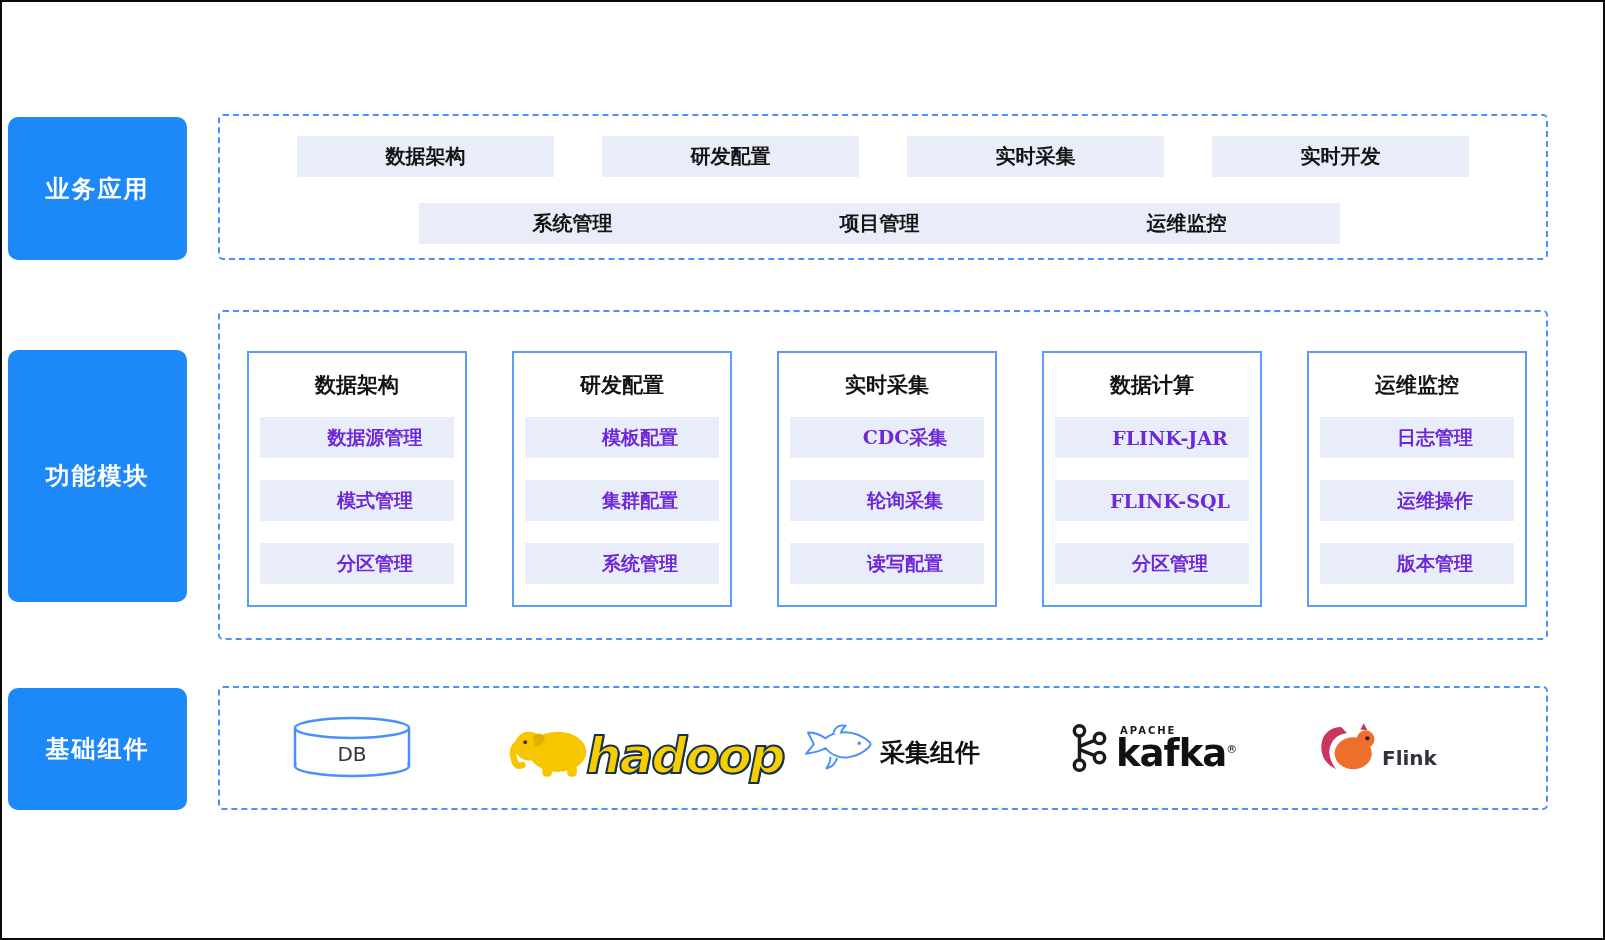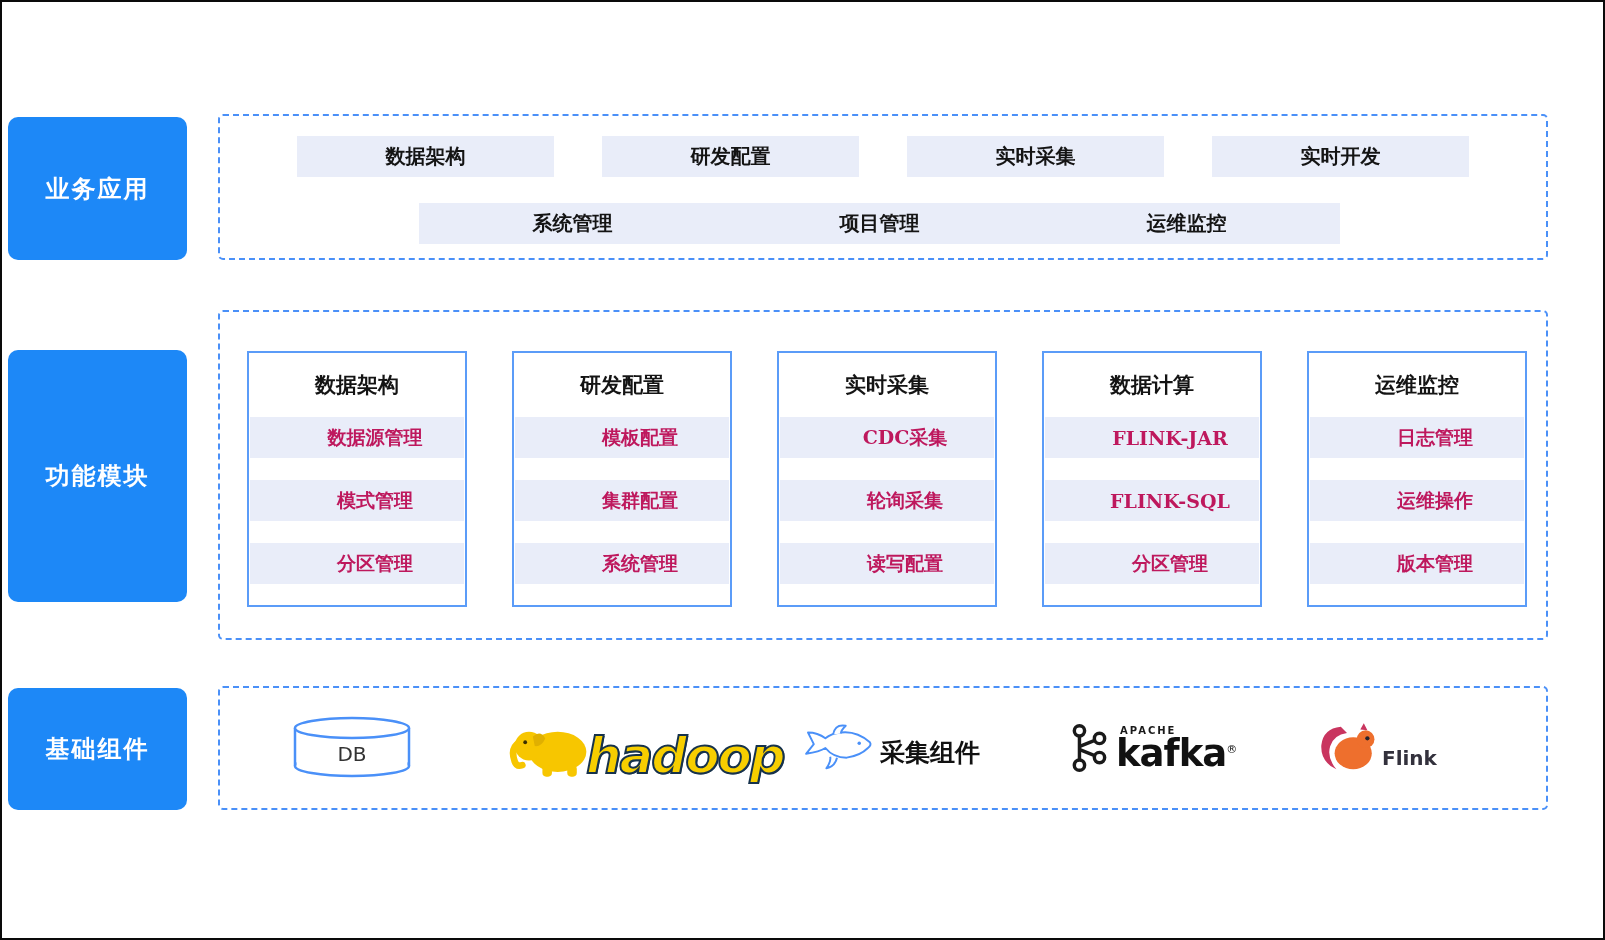--- a/index.html
+++ b/index.html
@@ -44,24 +44,24 @@
   
   .cols { position:absolute; top:39px; left:27px; display:flex; gap:45px; }
   .col { width:220px; height:256px; border:2px solid #5b9cf8; background:#fff; }
   .col-header {
     height:64px; display:flex; align-items:center; justify-content:center;
     font-family:"DejaVu Serif","Liberation Serif",serif;
     font-size:21px; font-weight:bold; color:#141414;
   }
   .col-items { display:flex; flex-direction:column; align-items:center; gap:22px; }
   .item {
-    width:214px; height:41px; background:#e9edf9;
+    width:194px; height:41px; background:#e9edf9;
     display:flex; align-items:center; justify-content:center;
     font-family:"DejaVu Serif","Liberation Serif",serif;
-    font-size:19px; font-weight:bold; color:#be185d;padding-left:36px;
+    font-size:19px; font-weight:bold; color:#6d28d9;padding-left:36px;
   }
 
   
   .logo-group { position:absolute; top:50%; transform:translateY(-50%); display:flex; align-items:flex-end; }
   .g-db        { left:72px;text-decoration:underline; }
   .g-hadoop    { left:288px; }
   .g-collector { left:578px; }
   .g-kafka     { left:848px; align-items:center; }
   .g-flink     { left:1096px; }
 

